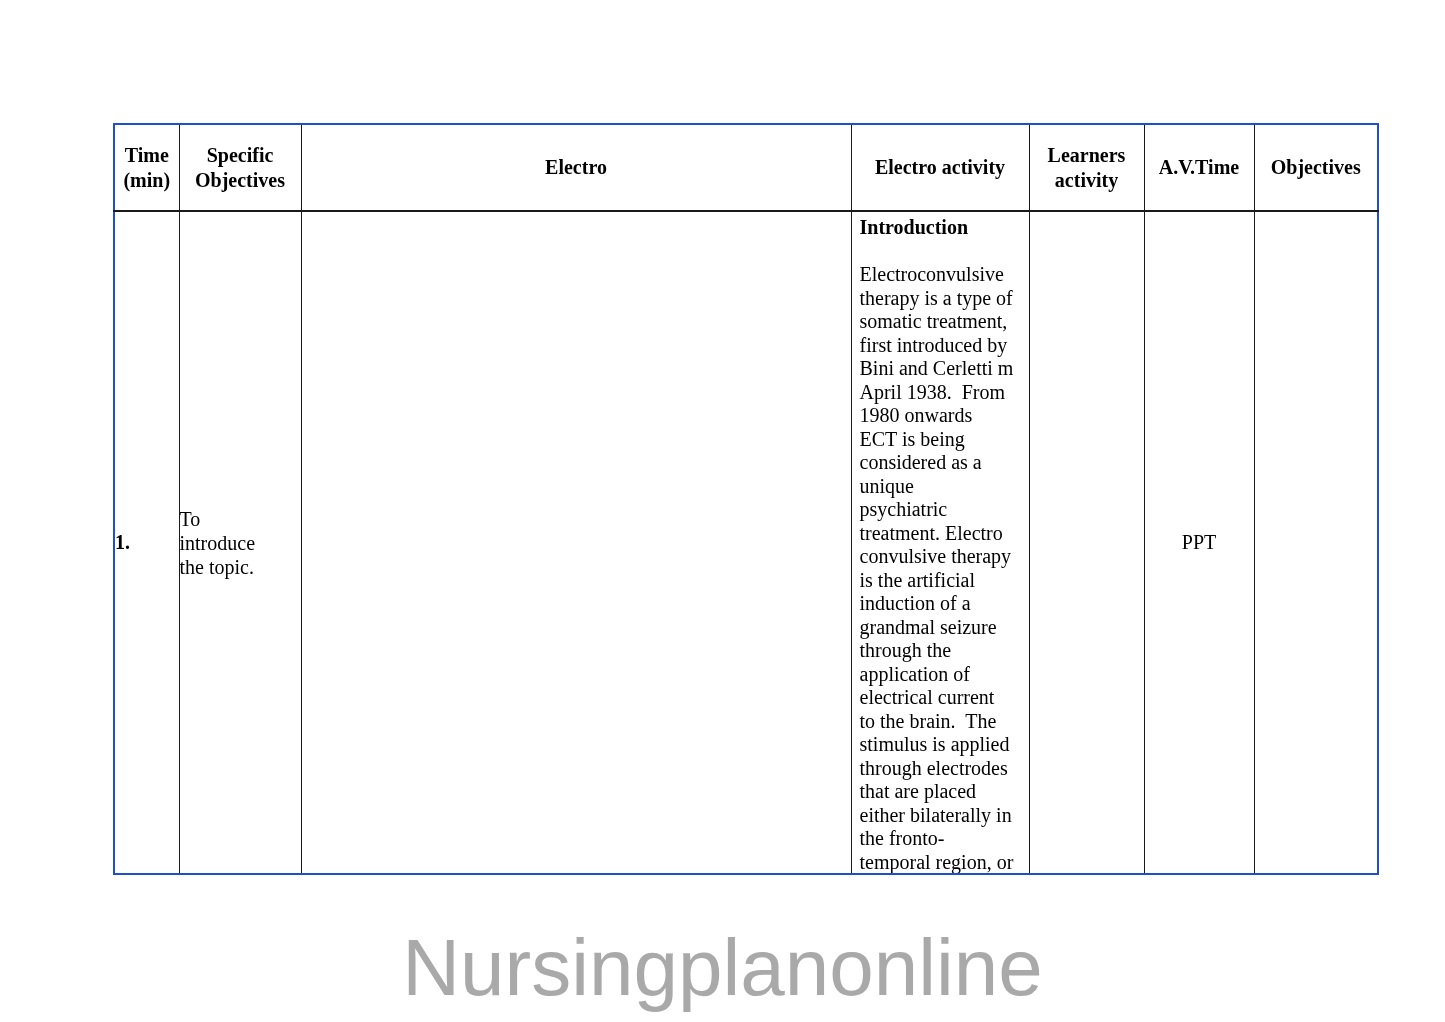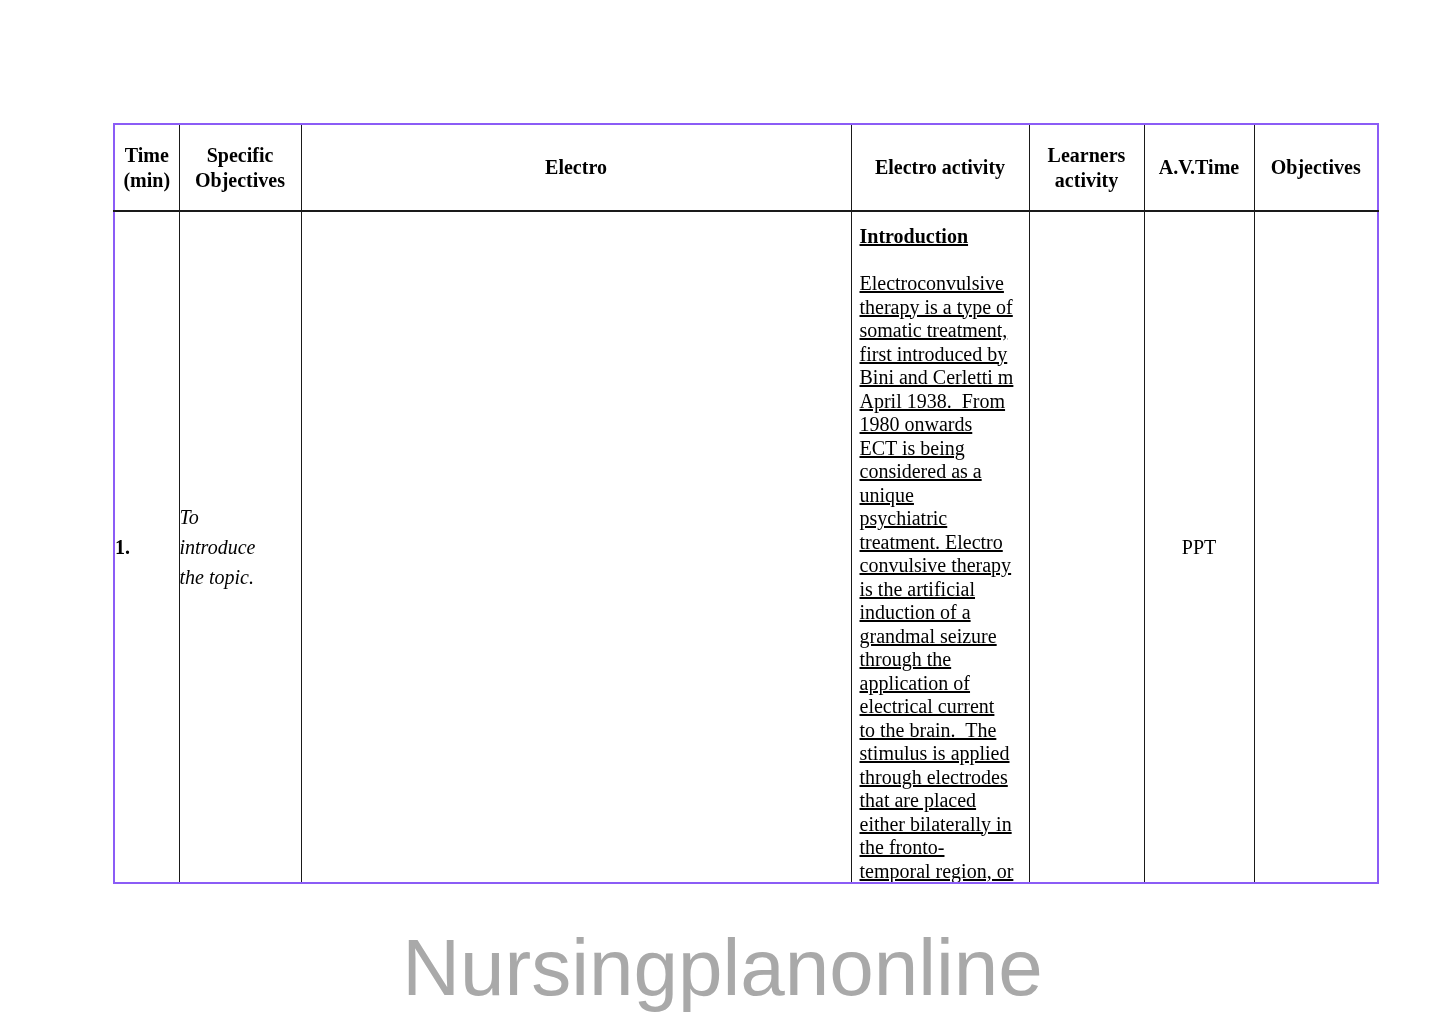--- a/index.html
+++ b/index.html
@@ -17,21 +17,21 @@
   }
 
   
   table.lesson-plan {
     position: absolute;
     left: 113px;
     top: 123px;
     width: 1264px;
     border-collapse: collapse;
     table-layout: fixed;
-    border: 2px solid #8b5cf6;
+    border: 2px solid #1d4ed8;
   }
   table.lesson-plan th,
   table.lesson-plan td {
     border: 1.5px solid #1a1a1a;
     font-size: 20px;
     padding: 0;
     overflow: hidden;
   }
   table.lesson-plan th {
     font-weight: bold;
@@ -50,31 +50,29 @@
     text-align: left;
     font-weight: bold;
     padding-left: 10px;
   }
   td.cell-objectives {
     vertical-align: middle;
     padding-left: 10px;
   }
   td.cell-objectives .objective-text {
     max-width: 82px;
-    line-height: 30px;
-    font-style: italic;
+    line-height: 24px;
   }
   td.cell-teacher {
     vertical-align: top;
   }
   td.cell-teacher .teacher-inner {
-    padding: 13px 8px 0 8px;
+    padding: 4px 8px 0 8px;
     height: 657px;
     overflow: hidden;
-    text-decoration: underline;
   }
   .teacher-heading {
     font-weight: bold;
     line-height: 23.5px;
     margin: 0 0 23.5px 0;
   }
   .teacher-paragraph {
     margin: 0;
     line-height: 23.5px;
     white-space: pre-wrap;

